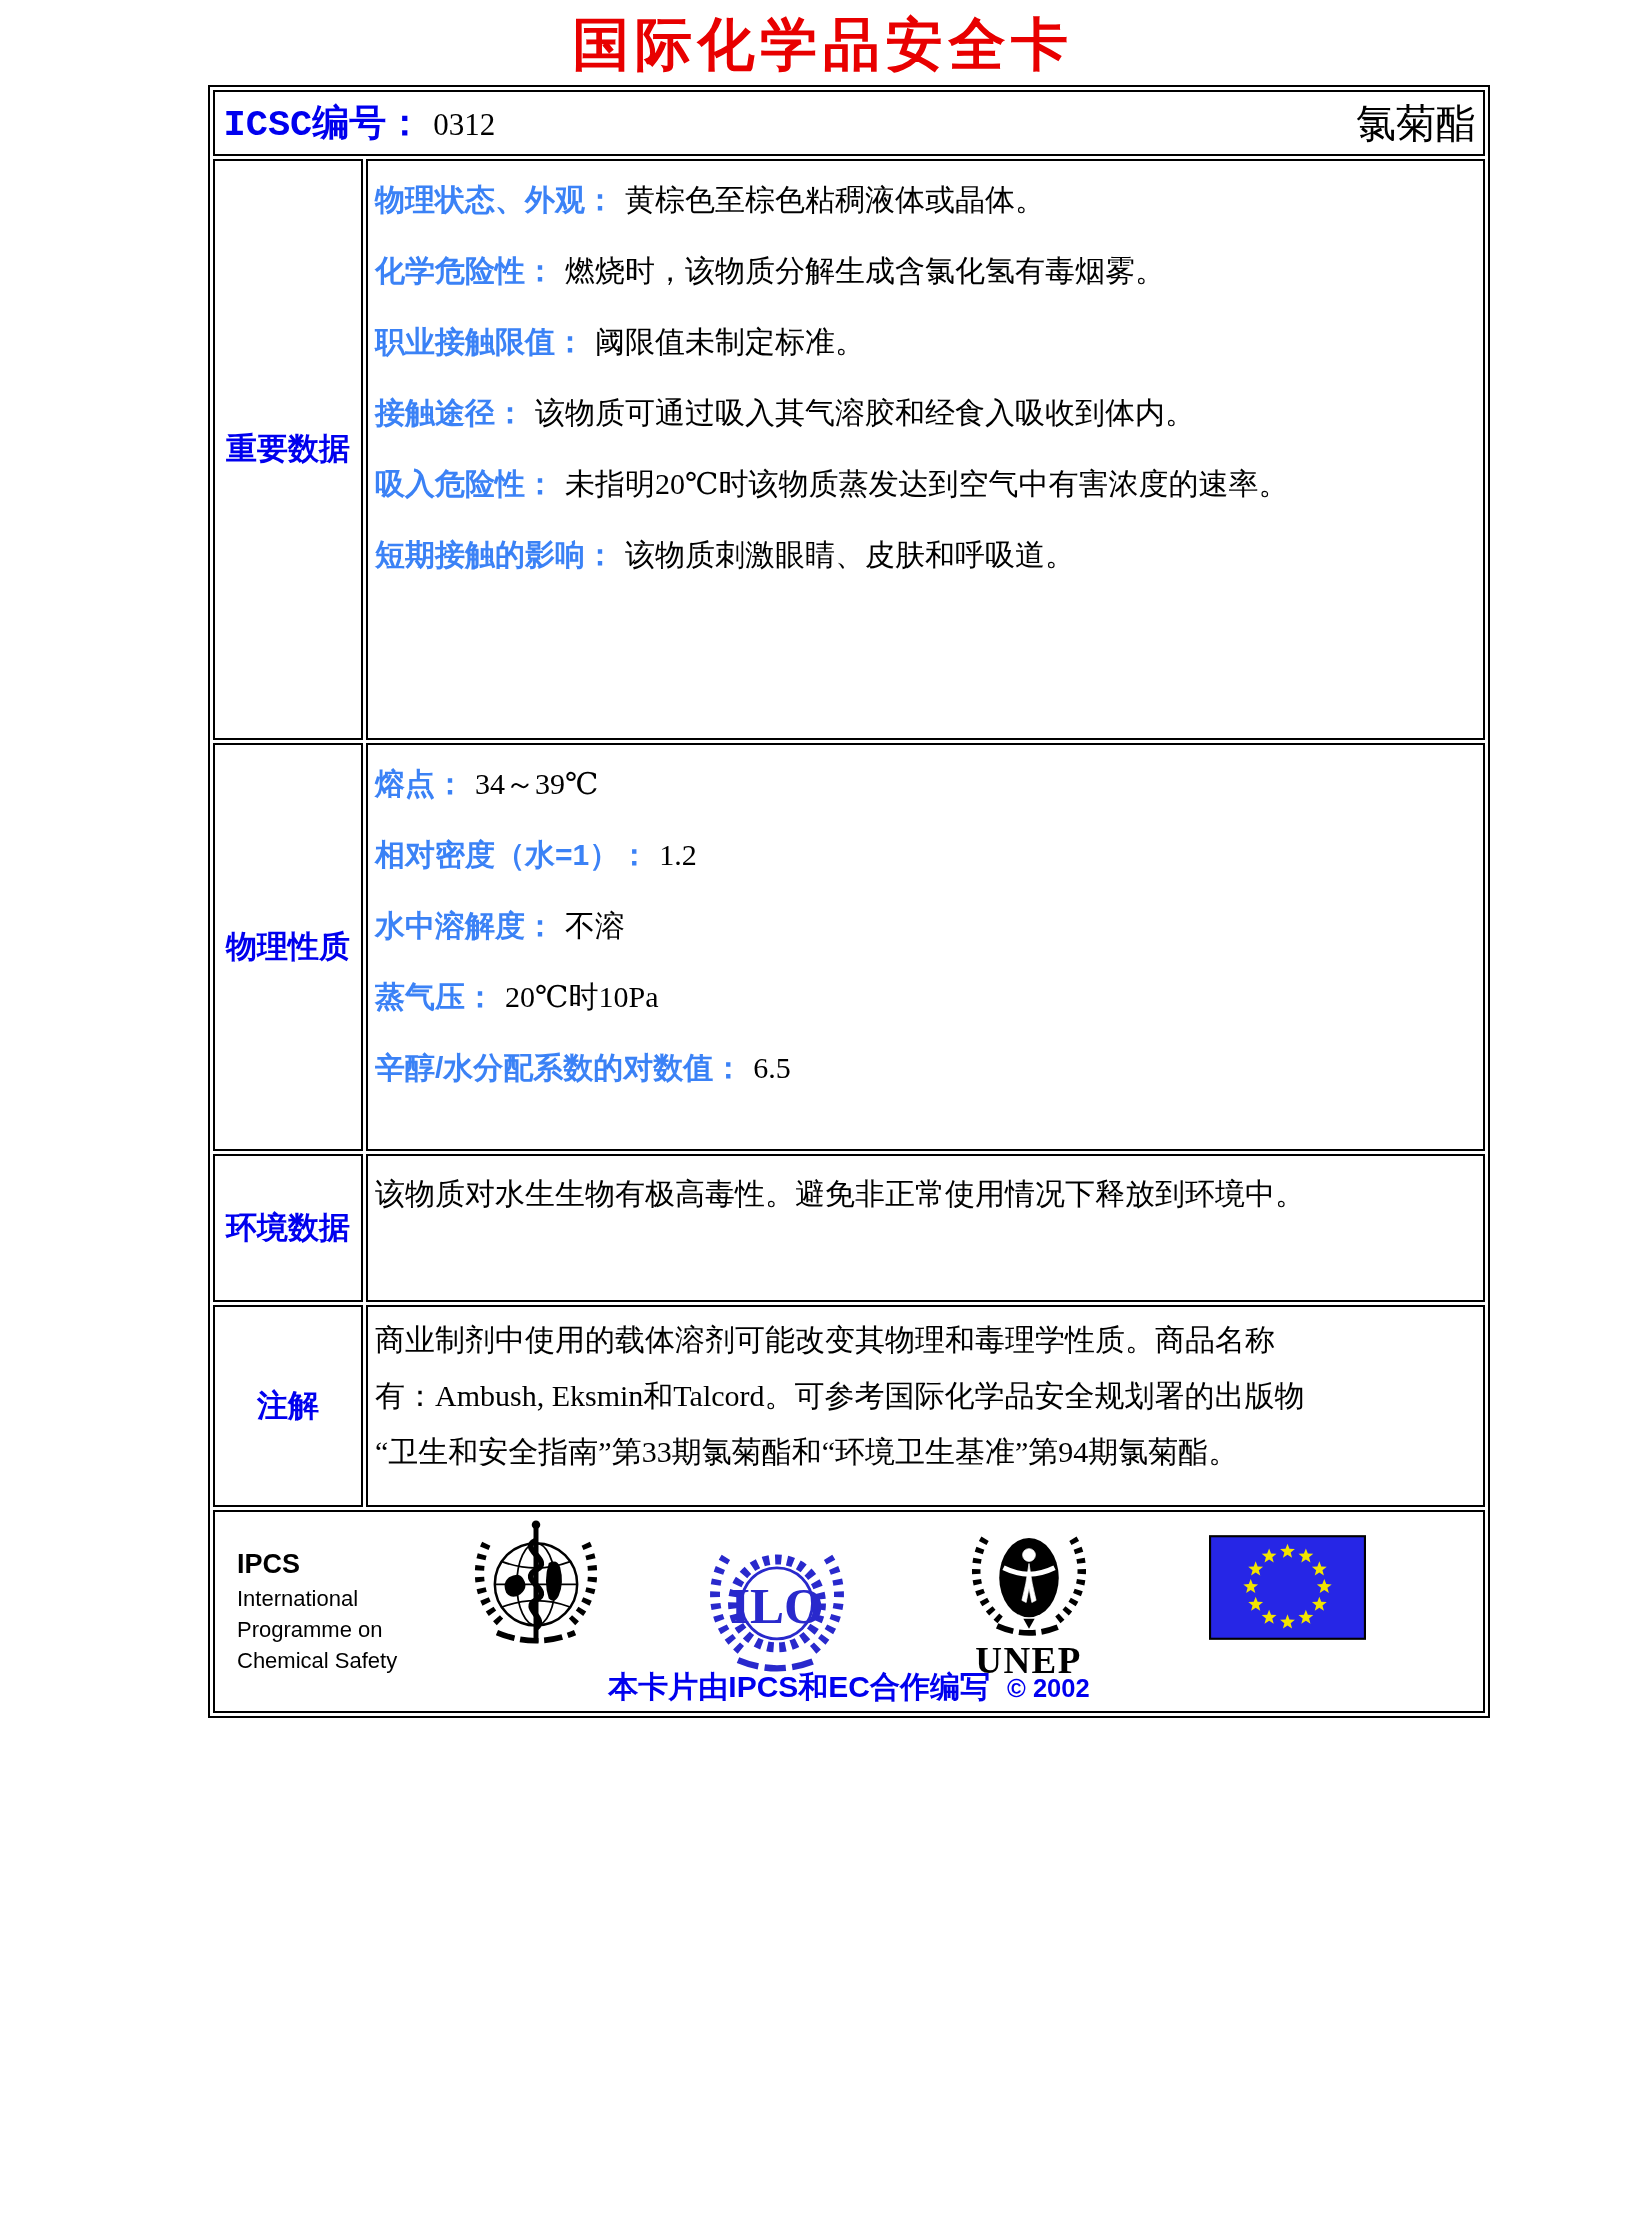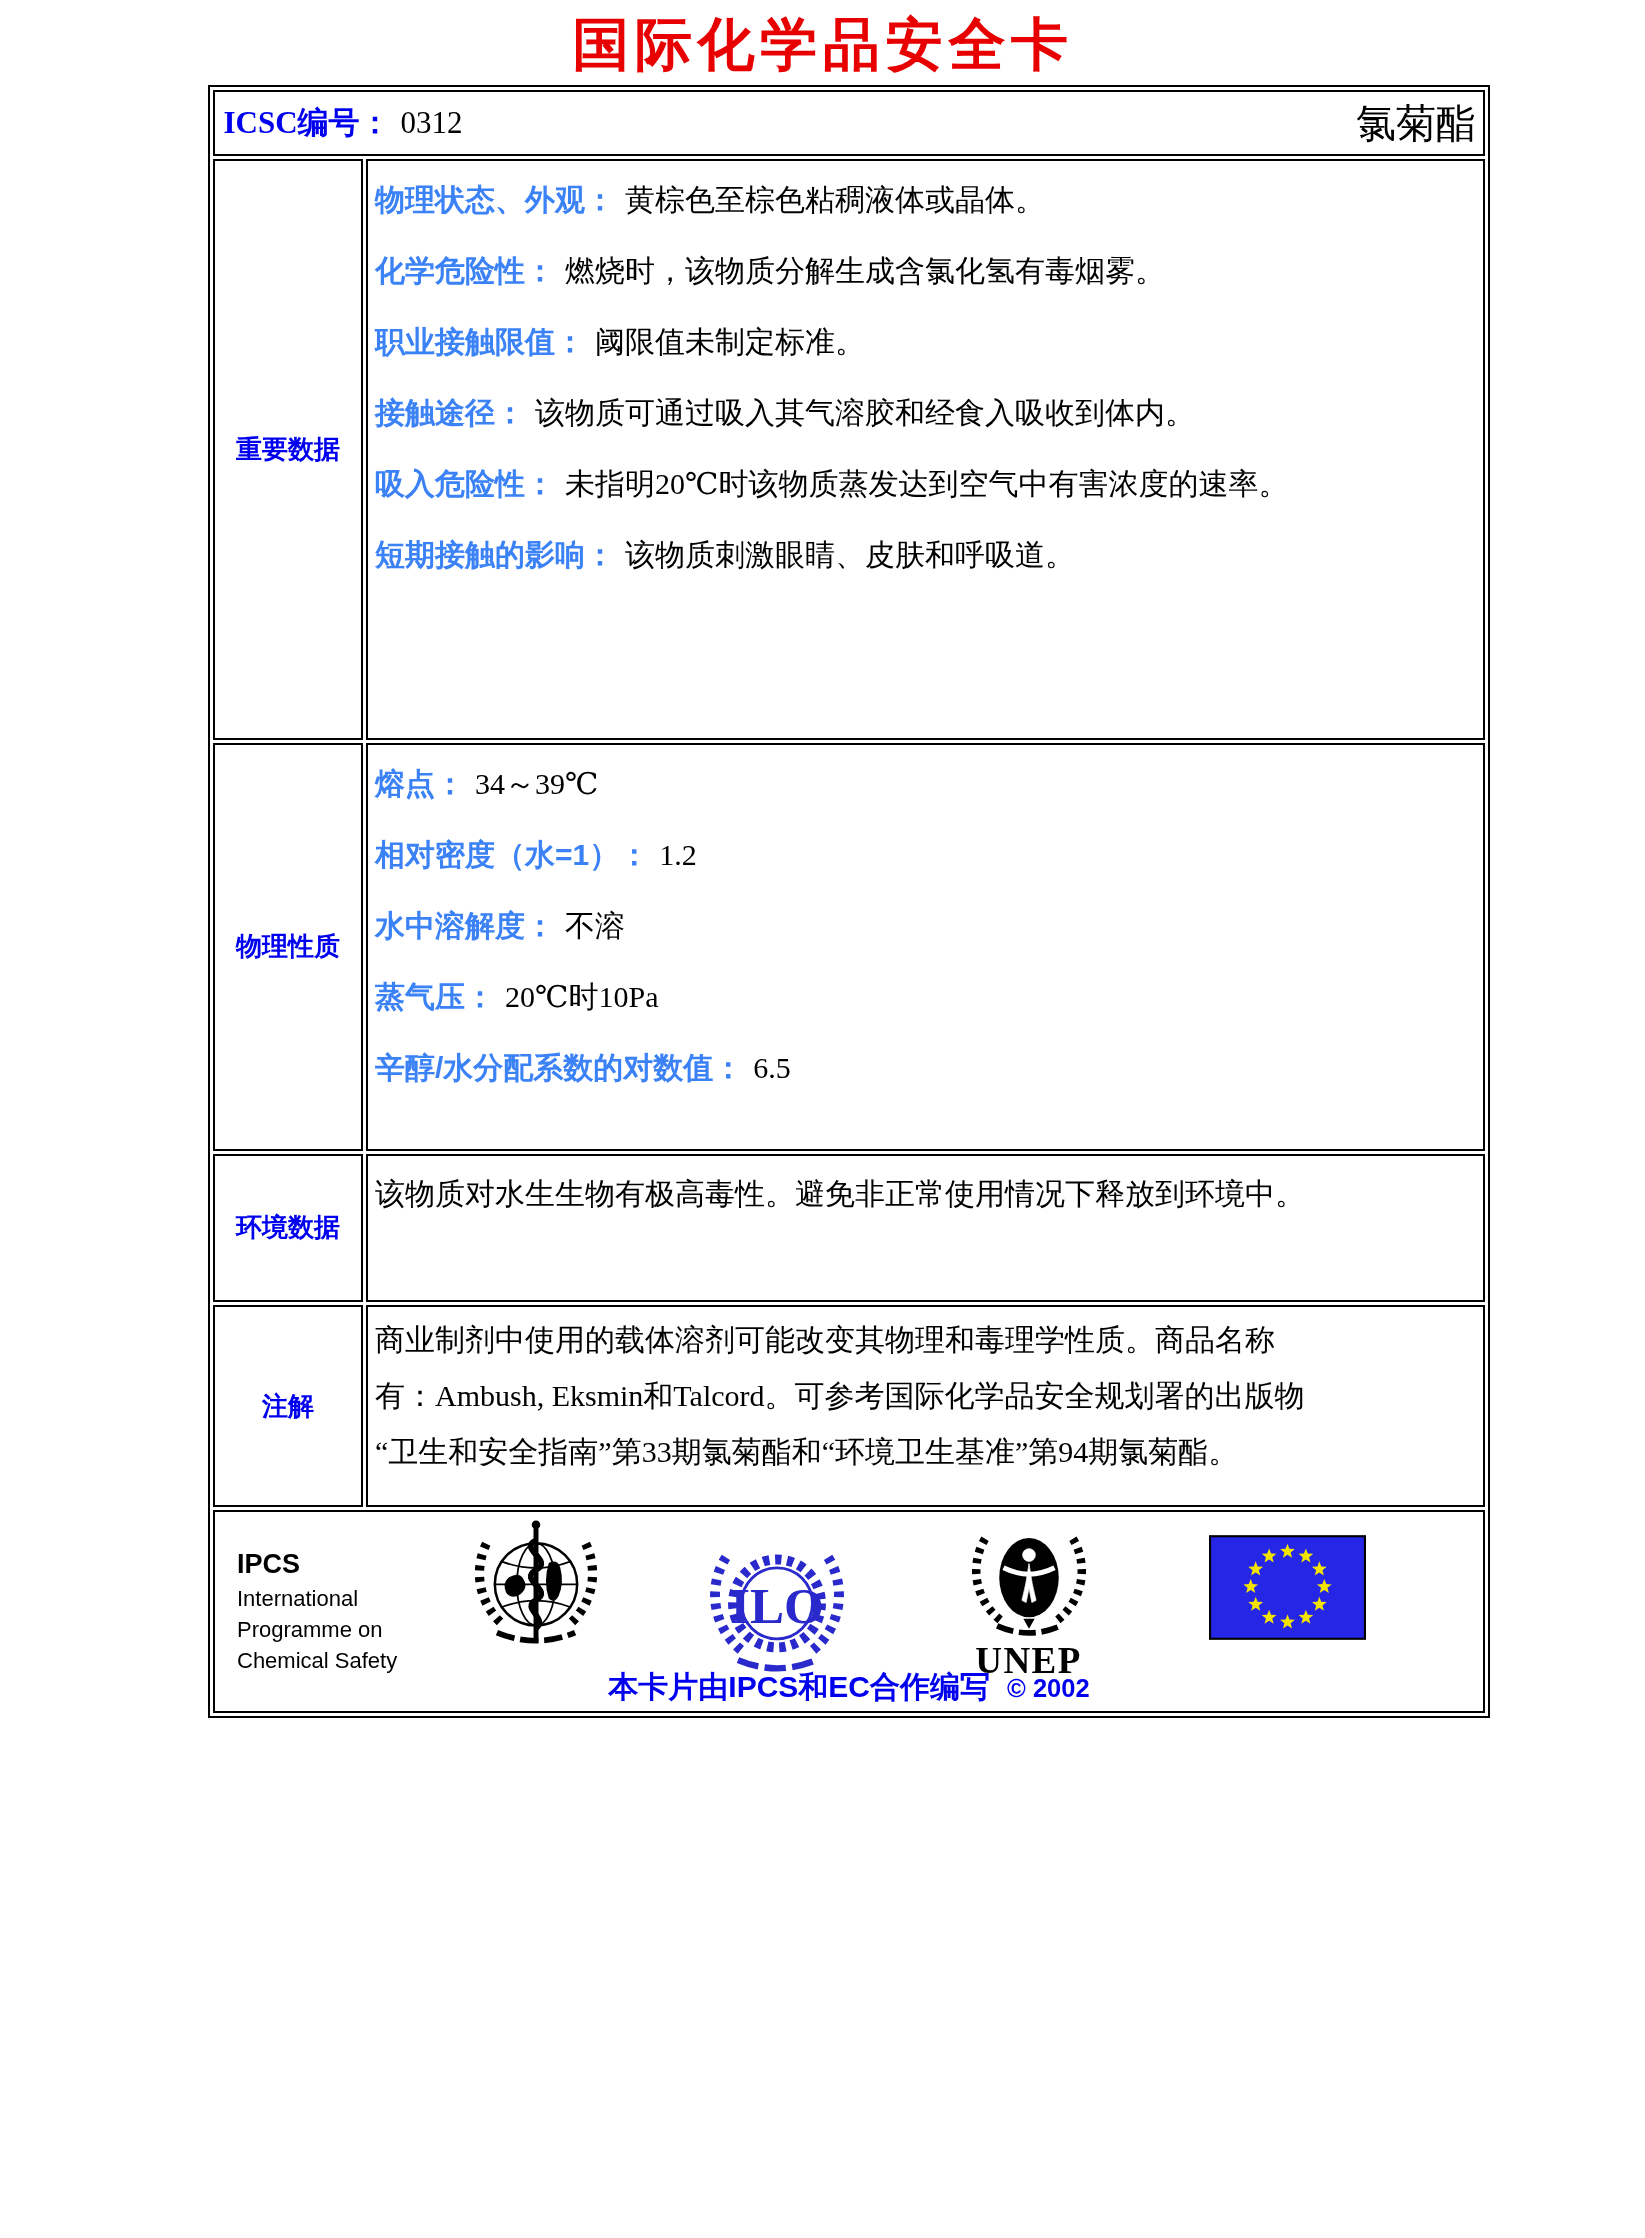--- a/index.html
+++ b/index.html
@@ -19,29 +19,29 @@
     border-collapse:separate; border-spacing:3.5px;
     border:2.8px solid #000; background:#fff;
   }
   td { border:2.1px solid #000; vertical-align:top; overflow:hidden; }
   col.c-label { width:150px; }
   col.c-content { width:1119px; }
 
   
   td.hdr { height:62px; }
   .hdr-inner { display:flex; justify-content:space-between; align-items:center; height:100%; padding:0 7px 0 8.5px; }
-  .icsc-label { font-family:Liberation Serif, serif; font-weight:bold; color:#0000ee; font-size:31px;text-align:right; }
+  .icsc-label { font-family:Liberation Mono, monospace; font-weight:bold; color:#0000ee; font-size:37px;text-align:right; }
   .icsc-num { font-size:31px; margin-left:10px; }
   .chem-name { font-size:40px;font-family:Liberation Serif, serif; }
 
   
   td.rowlab { text-align:center; vertical-align:middle; }
   .rowlab span {
     font-family:"Liberation Sans","DejaVu Sans",sans-serif;
-    font-weight:bold; color:#0000ee; font-size:26px; white-space:nowrap;
+    font-weight:bold; color:#0000ee; font-size:31px; white-space:nowrap;
   }
 
   
   td.content { padding:2.8px 5.7px 0 7px; }
   .content p { font-size:30px; line-height:71px; margin:0; white-space:nowrap; }
   .blabel {
     font-family:"Liberation Sans","DejaVu Sans",sans-serif;
     font-weight:bold; color:#3b82f6; margin-right:10px;
   }
   td.h-important { height:574px; }

